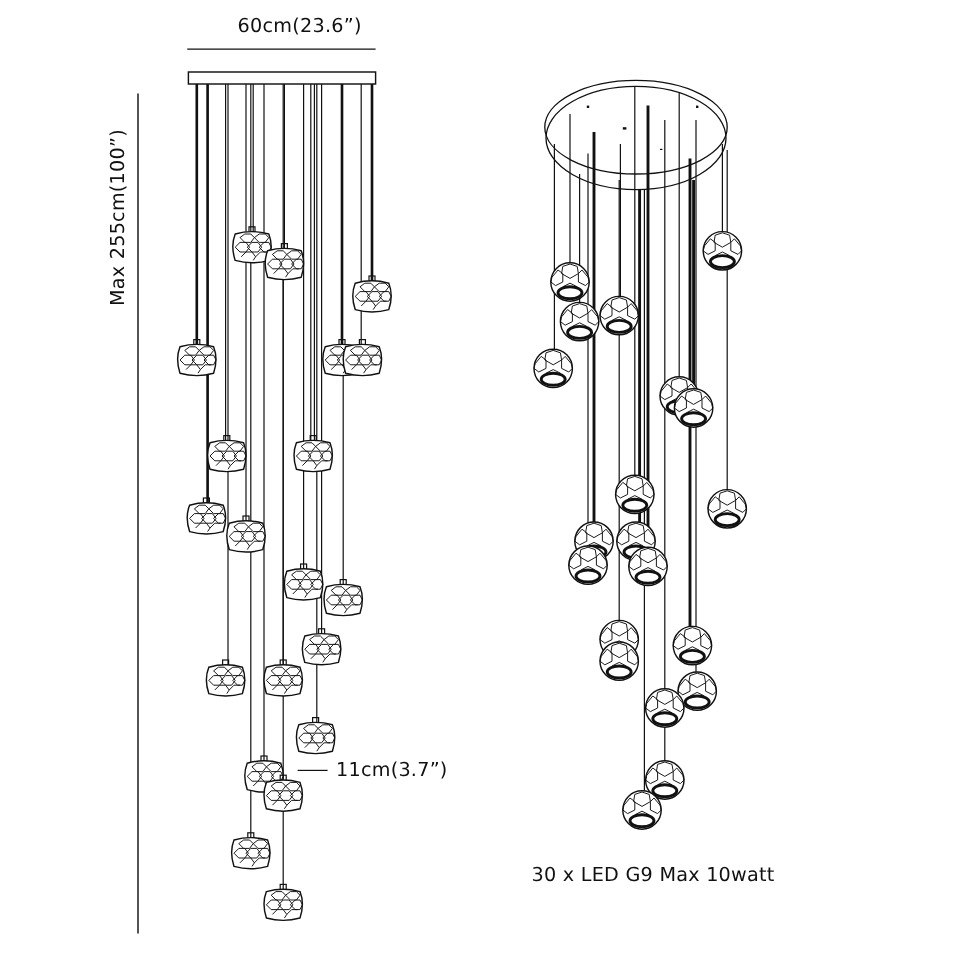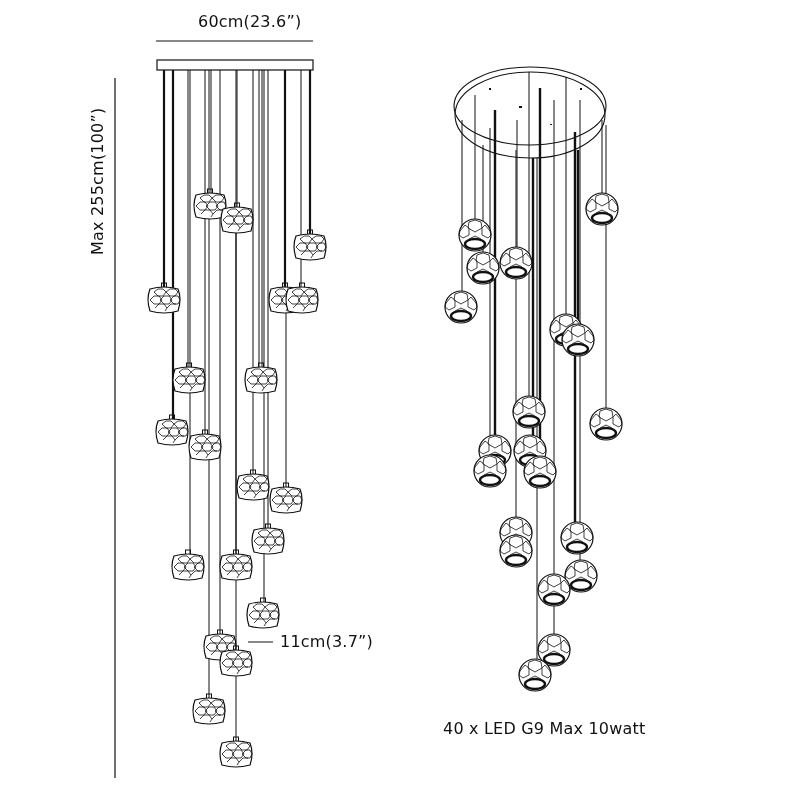--- a/index.html
+++ b/index.html
@@ -139,13 +139,13 @@
       <use href="#shadeGlobe" x="554" y="590"></use>
       <use href="#shadeGlobe" x="554" y="650"></use>
       <use href="#shadeGlobe" x="535" y="675"></use>
     </g>
   </g>
 </svg>
 
 <div id="lbl-width" class="label">60cm(23.6”)</div>
 <div id="lbl-height" class="label">Max 255cm(100”)</div>
 <div id="lbl-pendant" class="label">11cm(3.7”)</div>
-<div id="lbl-bulb" class="label">40 x LED G9 Max 10watt</div>
+<div id="lbl-bulb" class="label">30 x LED G9 Max 10watt</div>
 
 </body></html>

